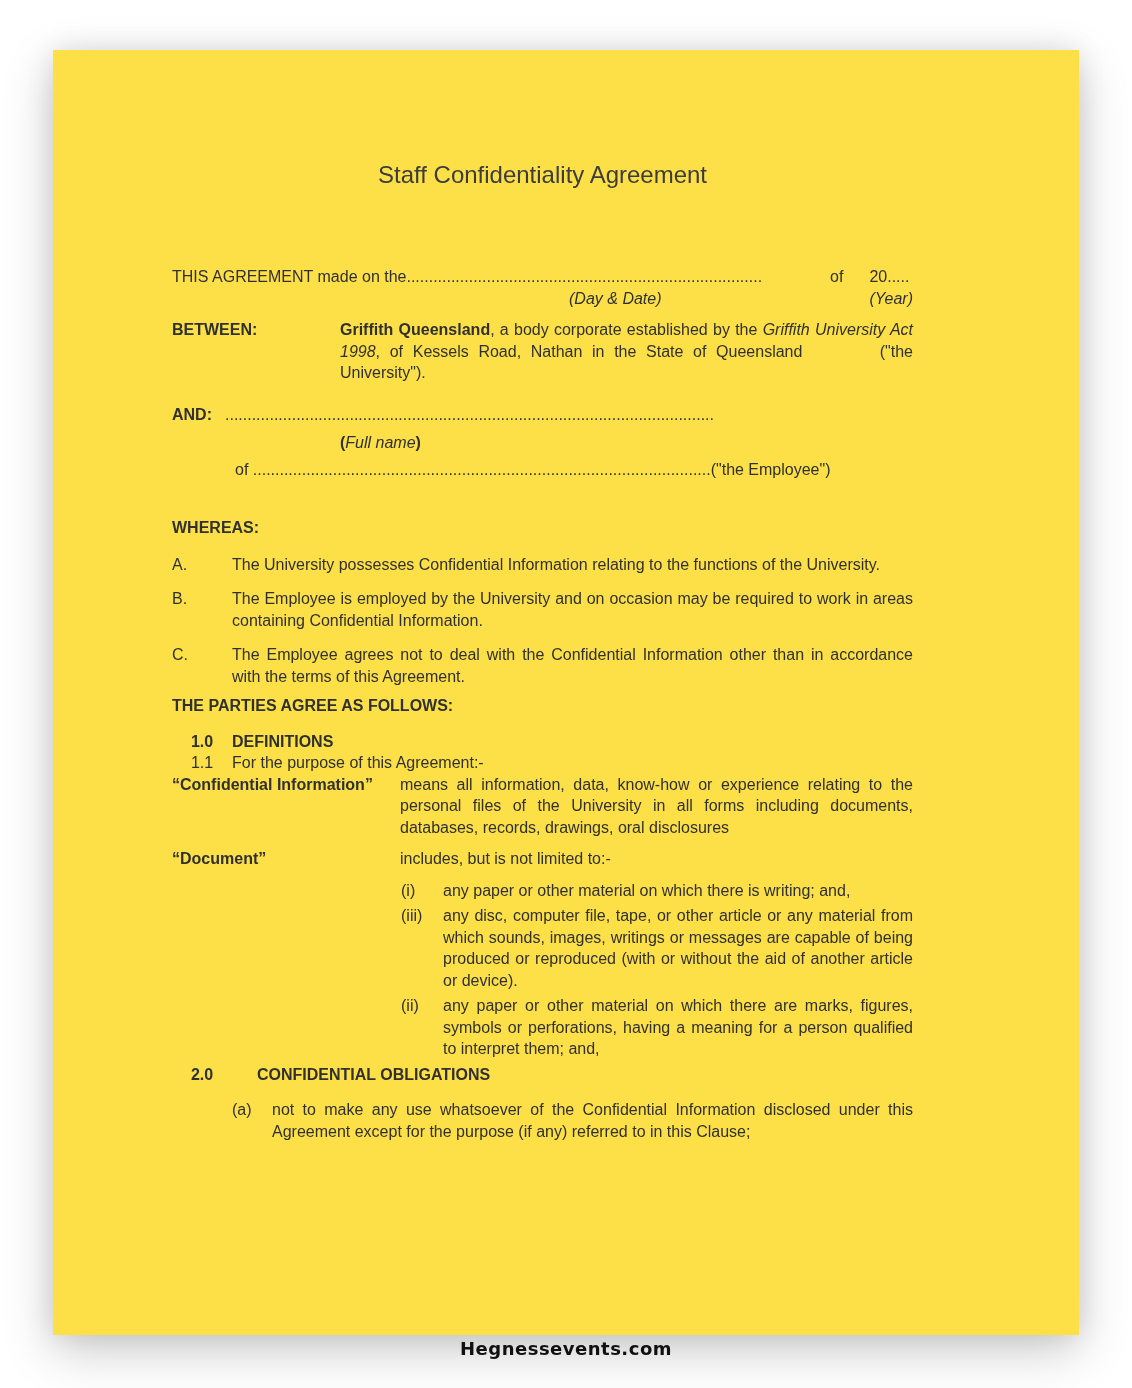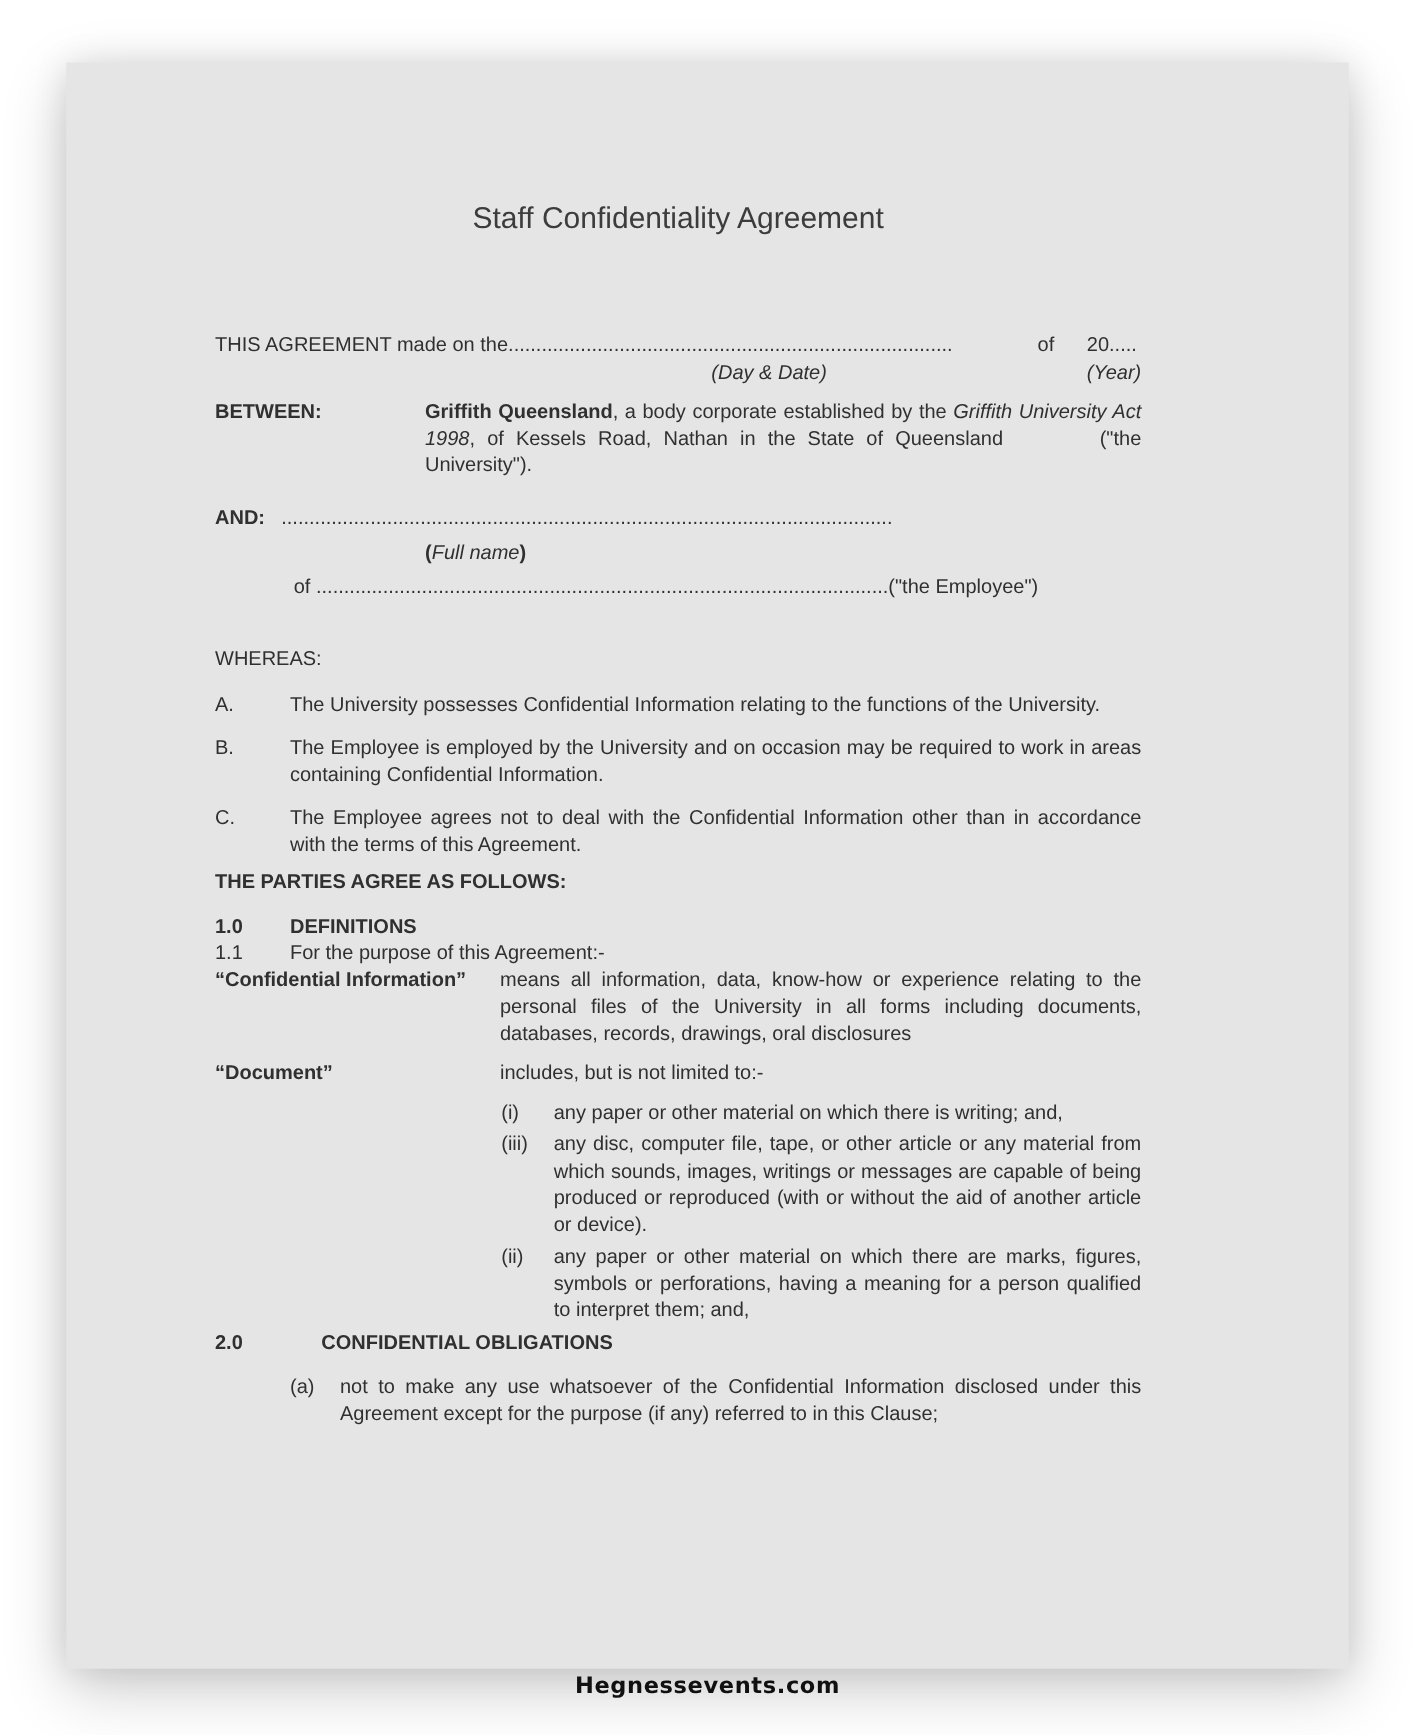--- a/index.html
+++ b/index.html
@@ -4,21 +4,21 @@
 <style>
   html, body { margin:0; padding:0; }
   body {
     width:1132px; height:1388px; position:relative; overflow:hidden;
     background:#ffffff;
     font-family:"Liberation Sans","DejaVu Sans",sans-serif;
   }
   .page {
     position:absolute; left:53px; top:50px; width:1026px; height:1285px;
     box-sizing:border-box; padding:0 166px 0 119px;
-    background:#e5e5e5;
+    background:#fde047;
     box-shadow:0 0 26px rgba(0,0,0,.10), 0 16px 48px rgba(0,0,0,.20);
     color:#303030; font-size:16px; line-height:21.5px;
   }
   .doc-title {
     margin:111px 0 0 0; text-align:center;
     font-size:24px; font-weight:400; line-height:28px; color:#3c3c3c;
   }
   
   .intro {
     display:grid; grid-template-columns:auto 1fr auto 26px auto;
@@ -34,26 +34,26 @@
   .jtxt { flex:1; text-align:justify; }
   .between { margin-top:10px; }
   .between .lbl { width:168px; }
   .and-row { margin-top:20px; white-space:nowrap; }
   .and-row .lbl { width:53px; }
   .and-row .dots { overflow:hidden; }
   .fullname { margin:7px 0 0 168px; }
   .fullname .p { font-weight:700; }
   .fullname .n { font-style:italic; }
   .ofline { margin:5px 0 0 63px; white-space:nowrap; overflow:hidden; }
-  .whereas-label { margin-top:37px; font-weight:400; }
+  .whereas-label { margin-top:37px; font-weight:700; }
   .wh-item { display:flex; margin-top:15px; }
   .wh-letter { width:60px; flex:none; }
   .parties { margin-top:8px; font-weight:700; }
   .sec-head { display:flex; margin-top:14px; font-weight:700; }
-  .sec-num { width:60px; flex:none; }
+  .sec-num { width:60px; flex:none;text-align:center; }
   .sec-sub { display:flex; }
   .def-row { display:flex; }
   .def-ci { }
   .def-doc { margin-top:10px; }
   .def-term { width:228px; flex:none; font-weight:700; }
   .roman { display:flex; margin-left:229px; margin-top:4px; }
   .roman-first { margin-top:10px; }
   .roman-marker { width:42px; flex:none; }
   .alpha { display:flex; margin:14px 0 0 60px; }
   .alpha-marker { width:40px; flex:none; }

